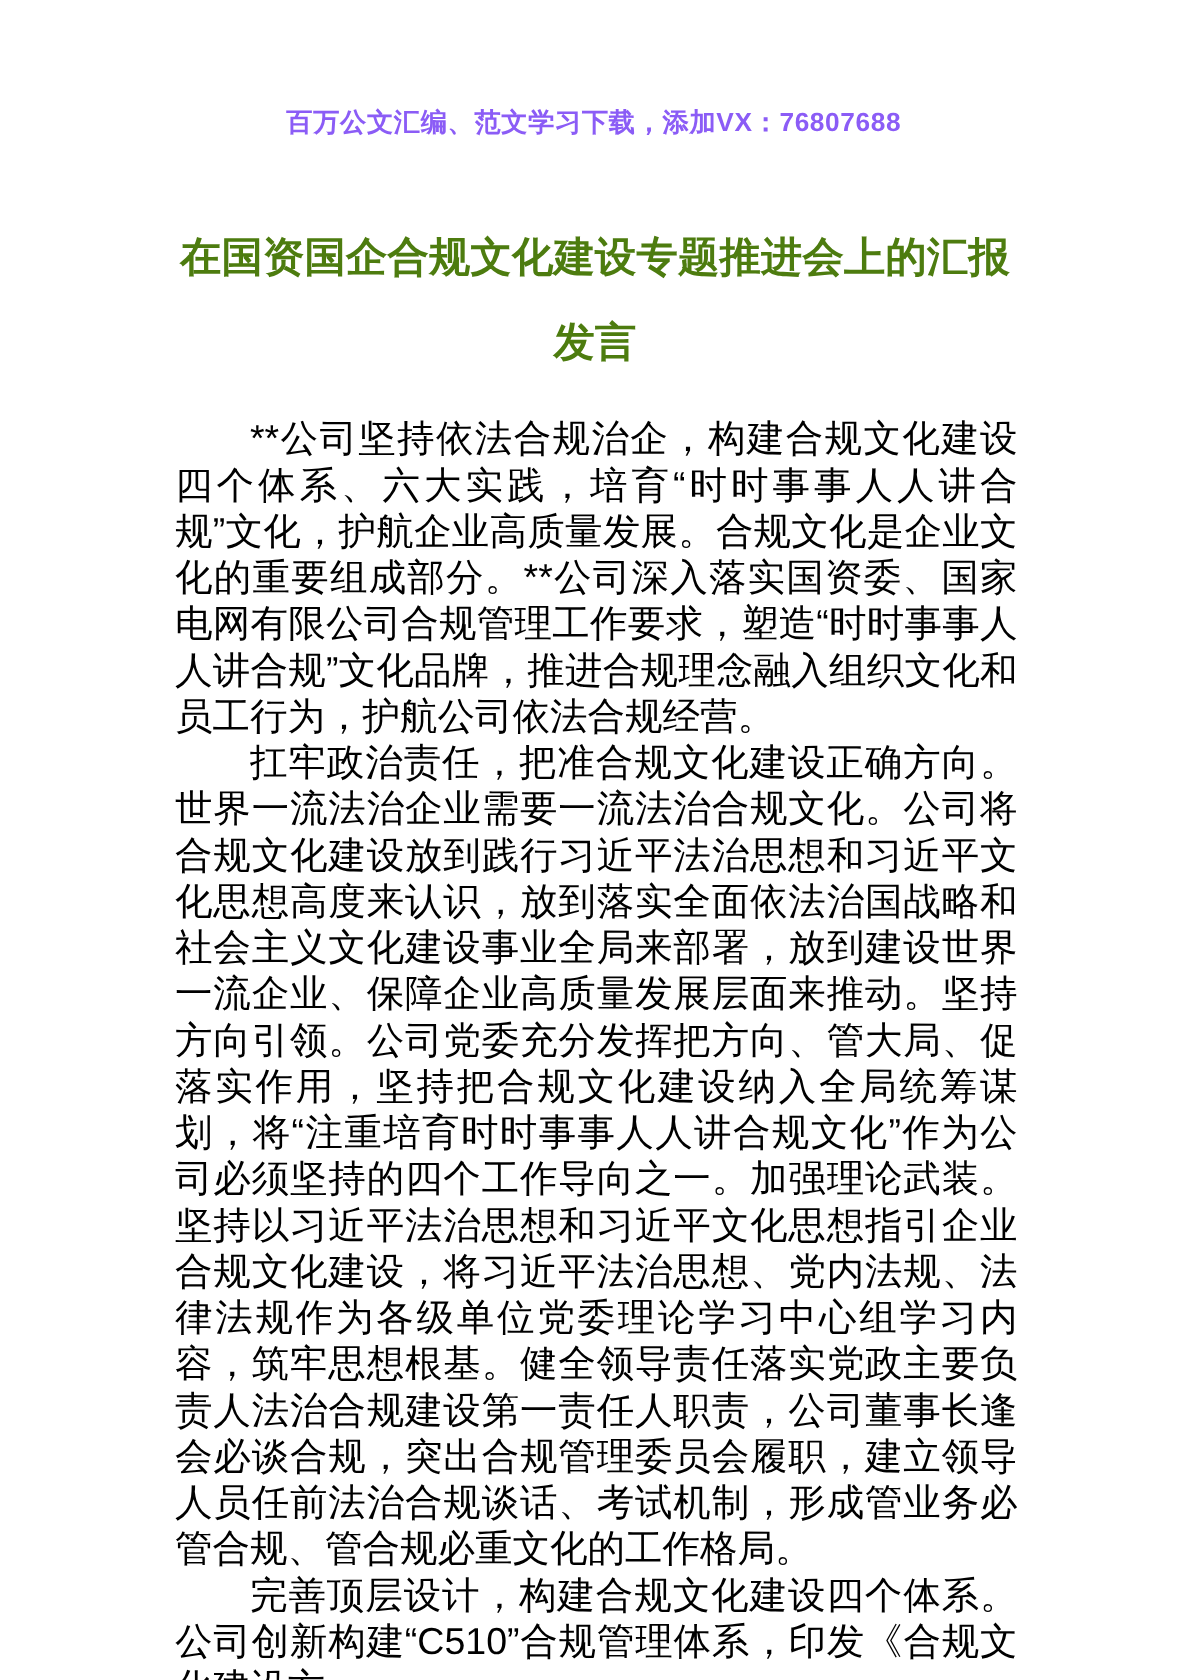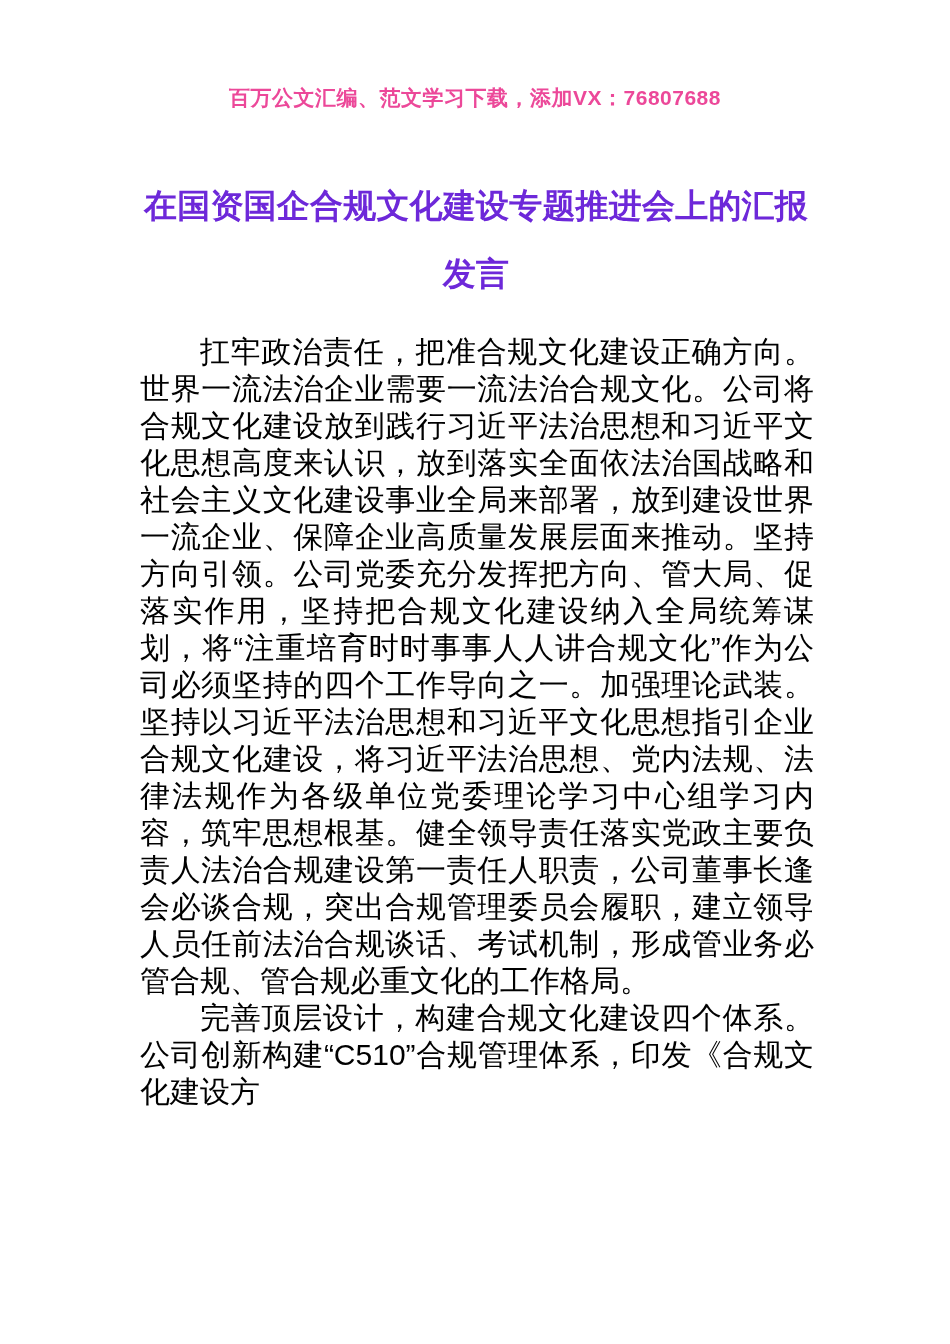--- a/index.html
+++ b/index.html
@@ -16,39 +16,39 @@
     font-family: "Liberation Sans", "DejaVu Sans", sans-serif;
   }
 
   
   .watermark {
     position: absolute;
     top: 84px;
     left: 0;
     width: 950px;
     text-align: center;
-    color: #ec4899;
+    color: #8b5cf6;
     font-size: 21px;
     font-weight: 700;
     letter-spacing: 0.5px;
     white-space: nowrap;
     font-family: "Liberation Sans", "DejaVu Sans", sans-serif;
   }
 
   
   .doc-title {
     position: absolute;
     top: 172px;
     left: 140px;
     width: 672px;
     text-align: center;
     font-size: 33px;
     font-weight: 700;
     line-height: 68px;
-    color: #6d28d9;
+    color: #4d7c0f;
     letter-spacing: 0.2px;
   }
 
   
   .body-block {
     position: absolute;
     top: 333px;
     left: 140px;
     width: 674px;
     font-size: 30px;
@@ -75,17 +75,18 @@
 </head>
 <body>
 
 <div class="page">
 
   <div class="watermark">百万公文汇编、范文学习下载，添加VX：76807688</div>
 
   <div class="doc-title">在国资国企合规文化建设专题推进会上的汇报发言</div>
 
   <div class="body-block">
+    <p class="indent">**公司坚持依法合规治企，构建合规文化建设四个体系、六大实践，培育“时时事事人人讲合规”文化，护航企业高质量发展。合规文化是企业文化的重要组成部分。**公司深入落实国资委、国家电网有限公司合规管理工作要求，塑造“时时事事人人讲合规”文化品牌，推进合规理念融入组织文化和员工行为，护航公司依法合规经营。</p>
     <p class="indent">扛牢政治责任，把准合规文化建设正确方向。世界一流法治企业需要一流法治合规文化。公司将合规文化建设放到践行习近平法治思想和习近平文化思想高度来认识，放到落实全面依法治国战略和社会主义文化建设事业全局来部署，放到建设世界一流企业、保障企业高质量发展层面来推动。坚持方向引领。公司党委充分发挥把方向、管大局、促落实作用，坚持把合规文化建设纳入全局统筹谋划，将“注重培育时时事事人人讲合规文化”作为公司必须坚持的四个工作导向之一。加强理论武装。坚持以习近平法治思想和习近平文化思想指引企业合规文化建设，将习近平法治思想、党内法规、法律法规作为各级单位党委理论学习中心组学习内容，筑牢思想根基。健全领导责任落实党政主要负责人法治合规建设第一责任人职责，公司董事长逢会必谈合规，突出合规管理委员会履职，建立领导人员任前法治合规谈话、考试机制，形成管业务必管合规、管合规必重文化的工作格局。</p>
     <p class="indent">完善顶层设计，构建合规文化建设四个体系。公司创新构建“C510”合规管理体系，印发《合规文化建设方</p>
   </div>
 
 </div>
 
 </body></html>

